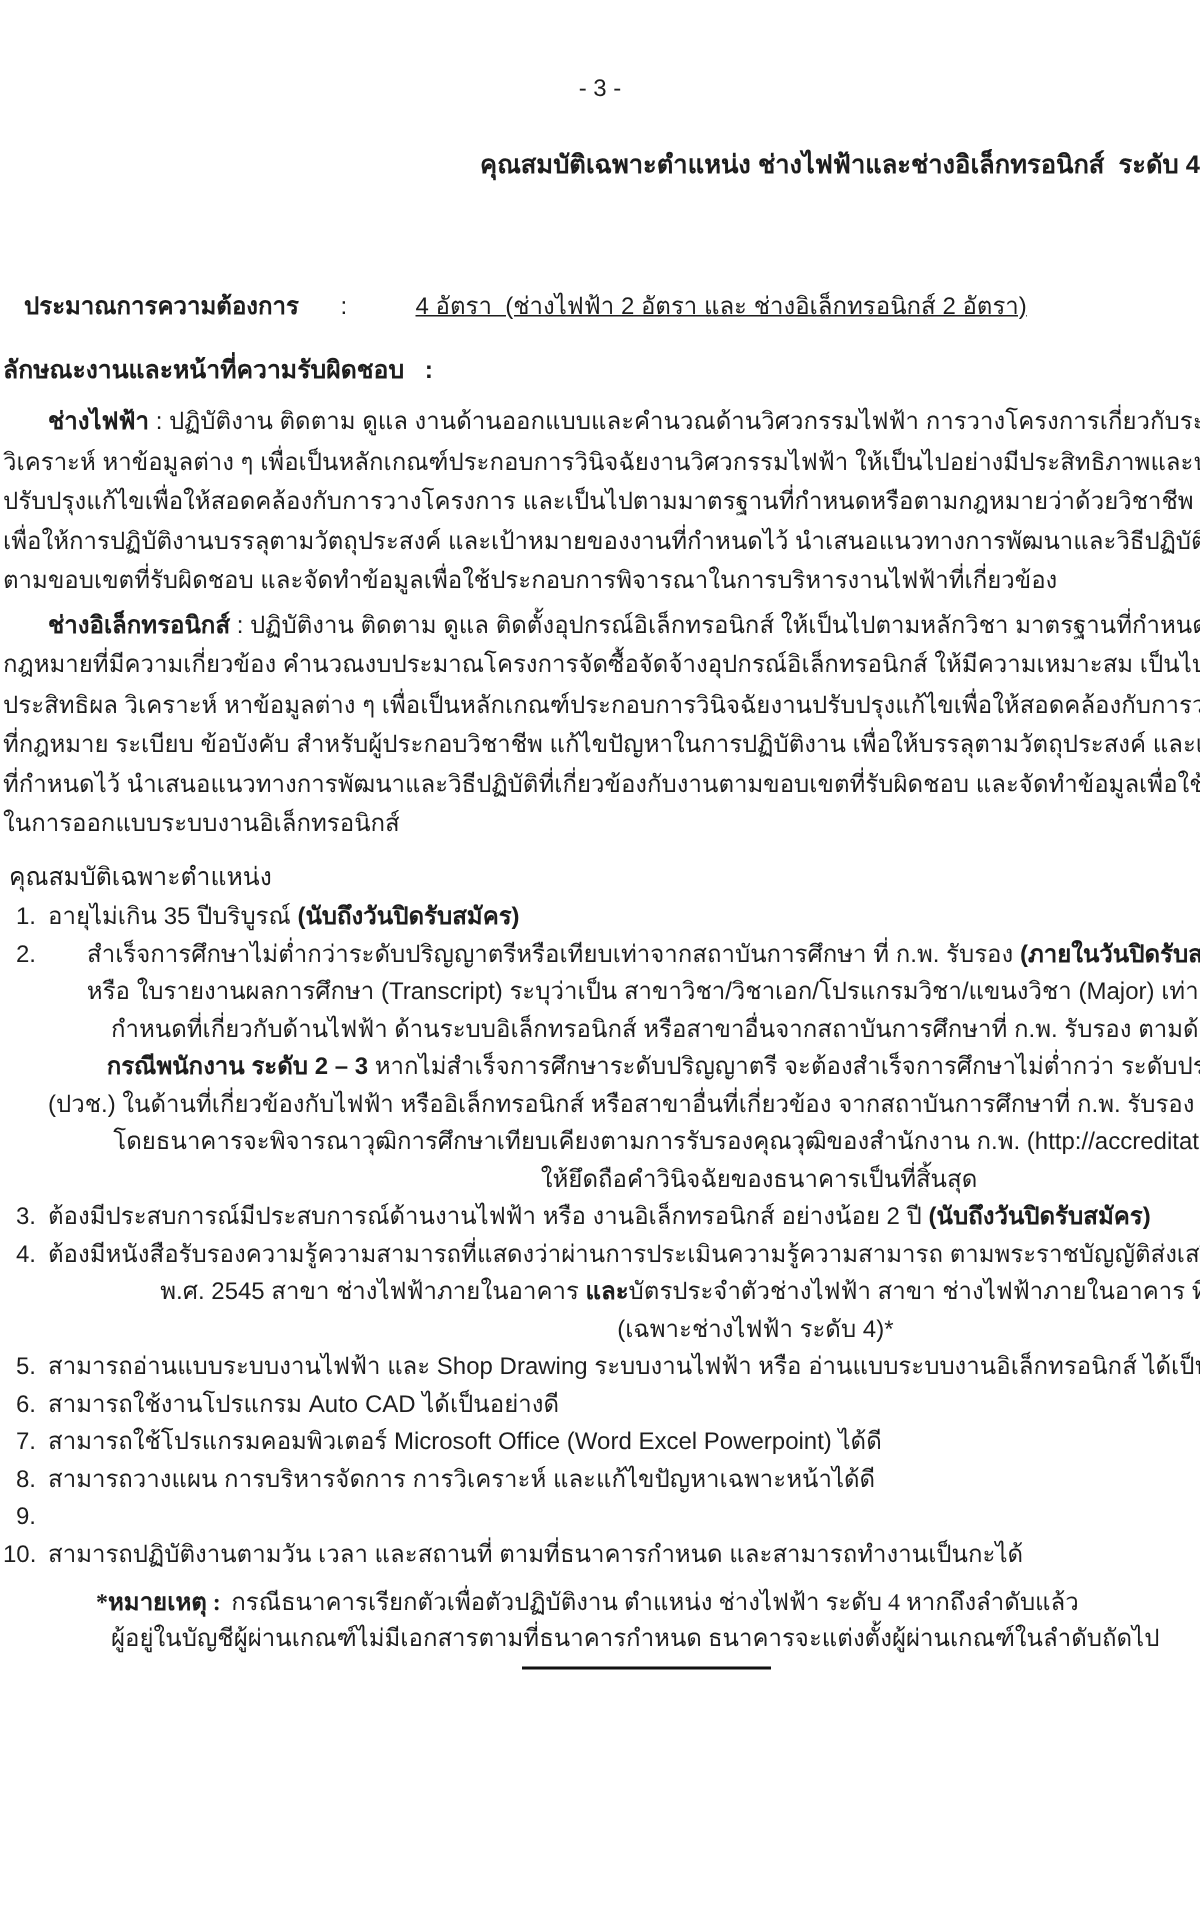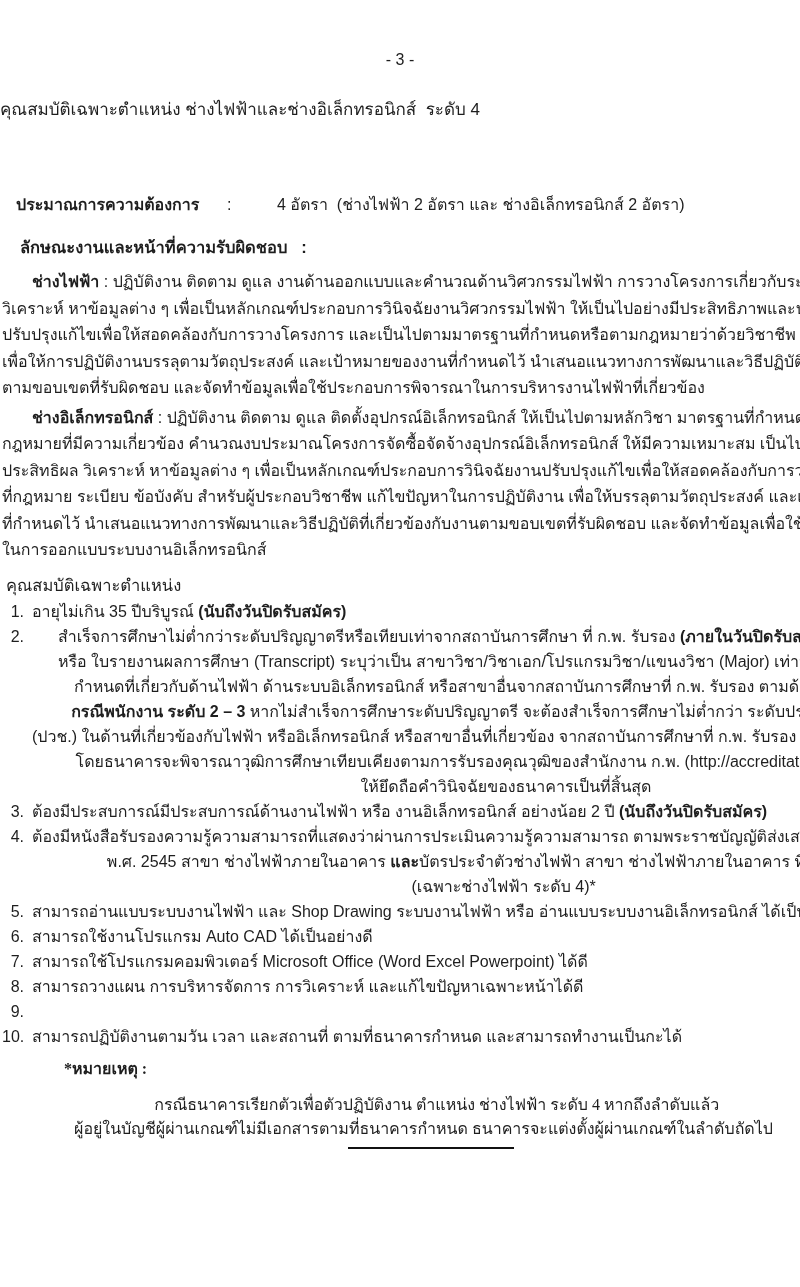--- a/index.html
+++ b/index.html
@@ -15,40 +15,40 @@
   b { font-weight: bold; }
 
   .page-number {
     padding-top: 50px;
     text-align: center;
     font-size: 16px;
     line-height: 20px;
   }
   .title {
     margin-top: 28px;
-    text-align: left;
-    font-weight: normal;
+    text-align: right;
+    font-weight: bold;
     font-size: 17px;
     line-height: 24px;
     white-space: nowrap;
   }
   .req-row {
     display: flex;
     margin-top: 72px;
     padding-left: 16px;
     font-size: 16px;
     line-height: 22px;
   }
   .req-label { font-weight: bold; width: 211px; flex: 0 0 211px; }
   .req-colon { width: 50px; flex: 0 0 50px; }
-  .req-value { white-space: nowrap; }
+  .req-value { white-space: nowrap; text-decoration: underline; }
 
   .duties-heading {
     margin-top: 20px;
-    padding-left: 20px;
+    padding-left: 2px;
     font-weight: bold;
     font-size: 16.5px;
     line-height: 22px;
     white-space: nowrap;
   }
   .para {
     padding-left: 2px;
     font-size: 16px;
   }
   .para .line { line-height: 26.5px; }
@@ -76,21 +76,21 @@
 
   .note {
     margin-top: 8px;
     padding-left: 64px;
     font-size: 16px;
     font-family: Liberation Serif, serif;
   }
   .note .line { line-height: 24px; }
   .note-row1 { display: flex; }
   .note-label { font-weight: bold; white-space: nowrap; }
-  .note-text1 { margin-left: 7px; margin-top: 36px; }
+  .note-text1 { margin-left: 7px; }
   .note-line2 { margin-left: 10px; }
 
   .divider {
     margin-top: 6px;
     margin-left: 348px;
     width: 166px;
     height: 2px;
     background: #111111;
   }
 </style>

